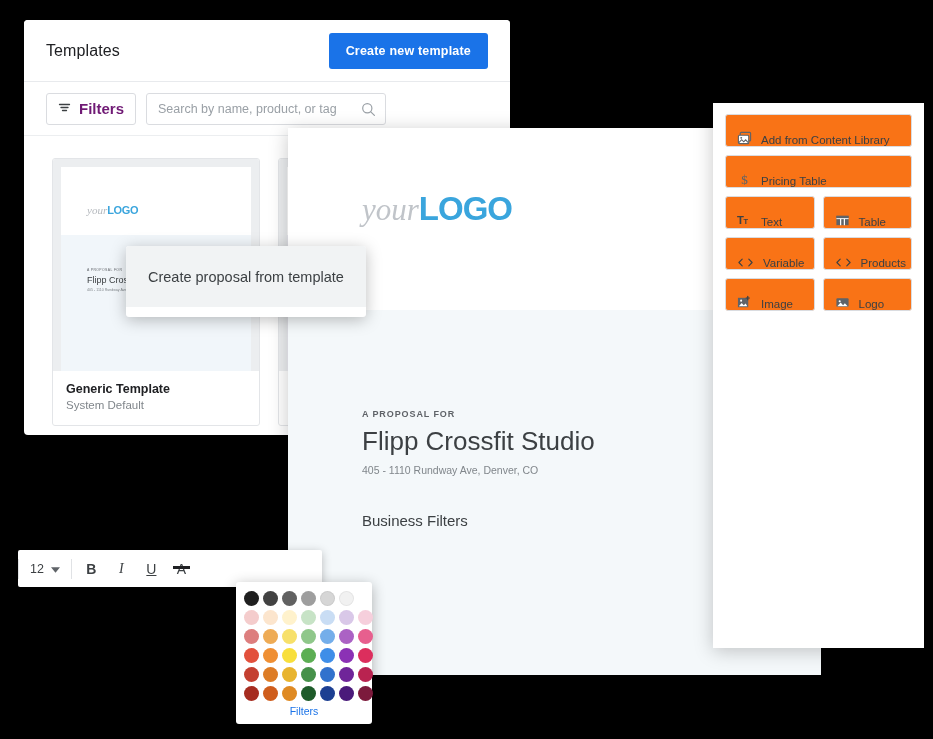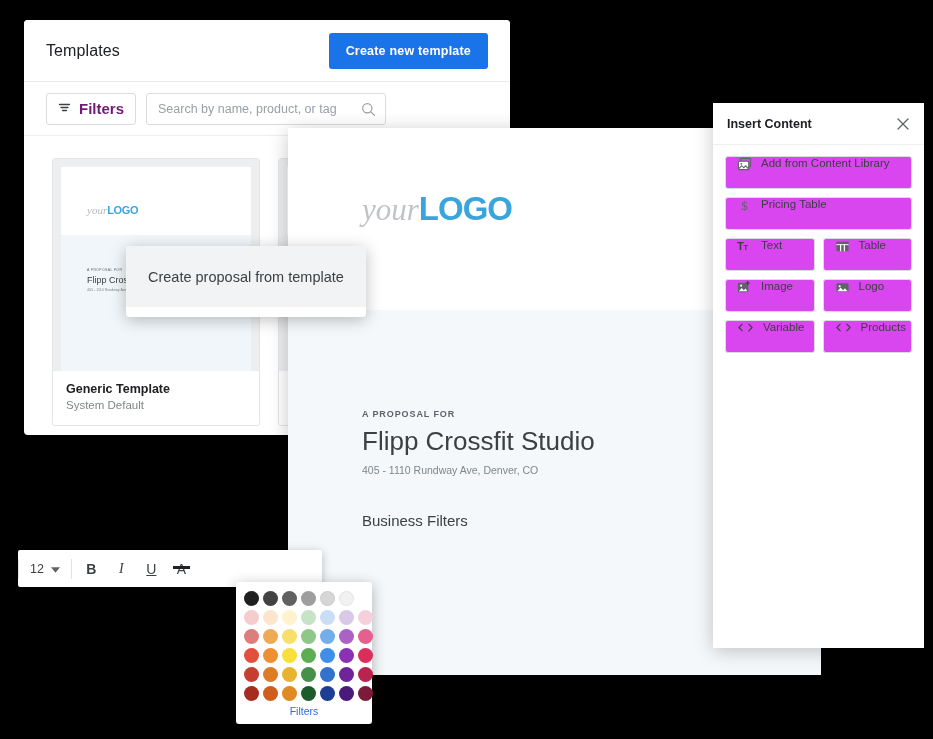--- a/index.html
+++ b/index.html
@@ -186,22 +186,22 @@
     border-bottom: 1px solid #eceef0;
   }
   .ip-title { font-size: 12.5px; font-weight: bold; color: #202124; }
   .ip-close { cursor: pointer; line-height: 0; }
   .ip-body { padding: 11px 12px; }
   .ip-row { display: flex; gap: 8px; margin-bottom: 8px; }
   .ip-btn {
     flex: 1; min-width: 0;
     height: 33px;
     border: 1px solid #dadce0; border-radius: 3px;
-    background: #d946ef; cursor: pointer;
-    display: flex; align-items: flex-start; gap: 9px;
+    background: #f97316; cursor: pointer;
+    display: flex; align-items: flex-end; gap: 9px;
     padding: 0 11px;
     font-size: 11.5px; color: #3c4043;
     font-family: "Liberation Sans", sans-serif;
     white-space: nowrap; overflow: hidden;
   }
   .ip-btn .ip-ico { flex: 0 0 auto; line-height: 0; }
 
   
   .text-toolbar {
     position: absolute; left: 18px; top: 550px;
@@ -327,31 +327,20 @@
     <div class="doc-logo">
       <span class="ital">your</span><span class="bold">LOGO</span>
     </div>
     <div class="doc-kicker">A PROPOSAL FOR</div>
     <div class="doc-h1">Flipp Crossfit Studio</div>
     <div class="doc-addr">405 - 1110 Rundway Ave, Denver, CO</div>
     <div class="doc-body">Business Filters</div>
   </div>
 
   <div class="insert-panel">
-    <div class="ip-header">
-      <div class="ip-title">Insert Content</div>
-      <div class="ip-close">
-        <svg width="14" height="14" viewBox="0 0 14 14">
-            <g stroke="#5f6368" stroke-width="1.3" stroke-linecap="round">
-              <line x1="2" y1="2" x2="12" y2="12"></line>
-              <line x1="12" y1="2" x2="2" y2="12"></line>
-            </g>
-          </svg>
-      </div>
-    </div>
     <div class="ip-body">
 
       <div class="ip-row">
         <button class="ip-btn">
           <span class="ip-ico">
             <svg width="15" height="15" viewBox="0 0 16 16">
                 <rect x="3.5" y="1.5" width="11" height="9" rx="1" fill="none" stroke="#5f6368" stroke-width="1.2"></rect>
                 <rect x="1.5" y="4.5" width="11" height="9" rx="1" fill="#fff" stroke="#5f6368" stroke-width="1.2"></rect>
                 <circle cx="4.5" cy="7.3" r="1" fill="#5f6368"></circle>
                 <path d="M2 12.3l3-3 2.2 2.2 2-2 2.8 2.8" fill="none" stroke="#5f6368" stroke-width="1.2"></path>
@@ -388,20 +377,45 @@
           <span class="ip-ico">
             <svg width="15" height="15" viewBox="0 0 16 16">
                 <rect x="1.5" y="3" width="13" height="10" fill="#5f6368"></rect>
                 <rect x="1.5" y="3" width="13" height="2" fill="#5f6368"></rect>
                 <line x1="6" y1="6" x2="6" y2="13" stroke="#fff" stroke-width="1.3"></line>
                 <line x1="10" y1="6" x2="10" y2="13" stroke="#fff" stroke-width="1.3"></line>
                 <line x1="1.5" y1="6" x2="14.5" y2="6" stroke="#fff" stroke-width="1"></line>
               </svg>
           </span>
           <span>Table</span>
+        </button>
+      </div>
+
+      <div class="ip-row">
+        <button class="ip-btn">
+          <span class="ip-ico">
+            <svg width="17" height="13" viewBox="0 0 18 13">
+                <g fill="none" stroke="#3c4043" stroke-width="1.2" stroke-linecap="round" stroke-linejoin="round">
+                  <polyline points="5.5,3 2,6.5 5.5,10"></polyline>
+                  <polyline points="12.5,3 16,6.5 12.5,10"></polyline>
+                </g>
+              </svg>
+          </span>
+          <span>Variable</span>
+        </button>
+        <button class="ip-btn">
+          <span class="ip-ico">
+            <svg width="17" height="13" viewBox="0 0 18 13">
+                <g fill="none" stroke="#3c4043" stroke-width="1.2" stroke-linecap="round" stroke-linejoin="round">
+                  <polyline points="5.5,3 2,6.5 5.5,10"></polyline>
+                  <polyline points="12.5,3 16,6.5 12.5,10"></polyline>
+                </g>
+              </svg>
+          </span>
+          <span>Products</span>
         </button>
       </div>
 
       <div class="ip-row">
         <button class="ip-btn">
           <span class="ip-ico">
             <svg width="15" height="15" viewBox="0 0 16 16">
                 <rect x="1" y="3" width="11" height="10" fill="#5f6368"></rect>
                 <path d="M2 12l3-3.5L7.2 11l2-2L11 12z" fill="#fff"></path>
                 <circle cx="4.4" cy="6" r="1.1" fill="#fff"></circle>
@@ -415,45 +429,20 @@
         </button>
         <button class="ip-btn">
           <span class="ip-ico">
             <svg width="15" height="15" viewBox="0 0 16 16">
                 <rect x="1.5" y="3.5" width="13" height="9" rx="1" fill="#5f6368"></rect>
                 <path d="M2.5 12l3.5-4 2.6 3 1.9-2.2 3 3.2z" fill="#fff"></path>
                 <circle cx="5" cy="6.6" r="1.1" fill="#fff"></circle>
               </svg>
           </span>
           <span>Logo</span>
-        </button>
-      </div>
-
-      <div class="ip-row">
-        <button class="ip-btn">
-          <span class="ip-ico">
-            <svg width="17" height="13" viewBox="0 0 18 13">
-                <g fill="none" stroke="#3c4043" stroke-width="1.2" stroke-linecap="round" stroke-linejoin="round">
-                  <polyline points="5.5,3 2,6.5 5.5,10"></polyline>
-                  <polyline points="12.5,3 16,6.5 12.5,10"></polyline>
-                </g>
-              </svg>
-          </span>
-          <span>Variable</span>
-        </button>
-        <button class="ip-btn">
-          <span class="ip-ico">
-            <svg width="17" height="13" viewBox="0 0 18 13">
-                <g fill="none" stroke="#3c4043" stroke-width="1.2" stroke-linecap="round" stroke-linejoin="round">
-                  <polyline points="5.5,3 2,6.5 5.5,10"></polyline>
-                  <polyline points="12.5,3 16,6.5 12.5,10"></polyline>
-                </g>
-              </svg>
-          </span>
-          <span>Products</span>
         </button>
       </div>
 
     </div>
   </div>
 
   <div class="ctx-menu">
     <div class="ctx-item hl">Create proposal from template</div>
   </div>
 

